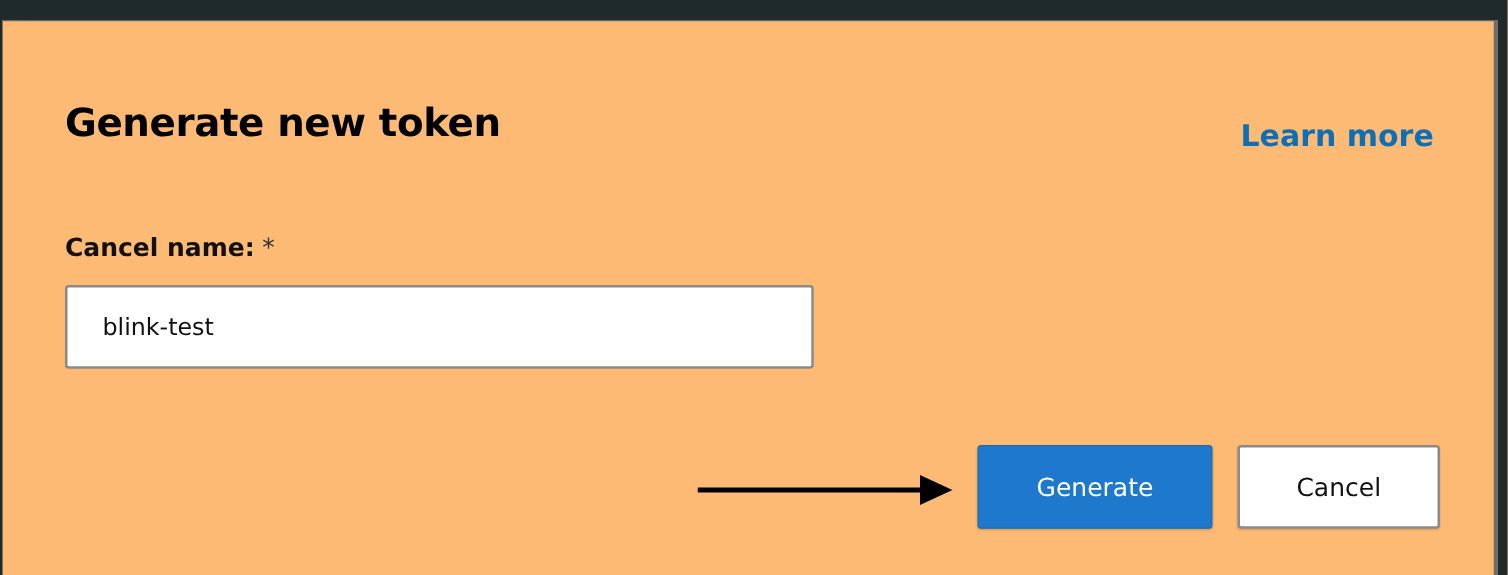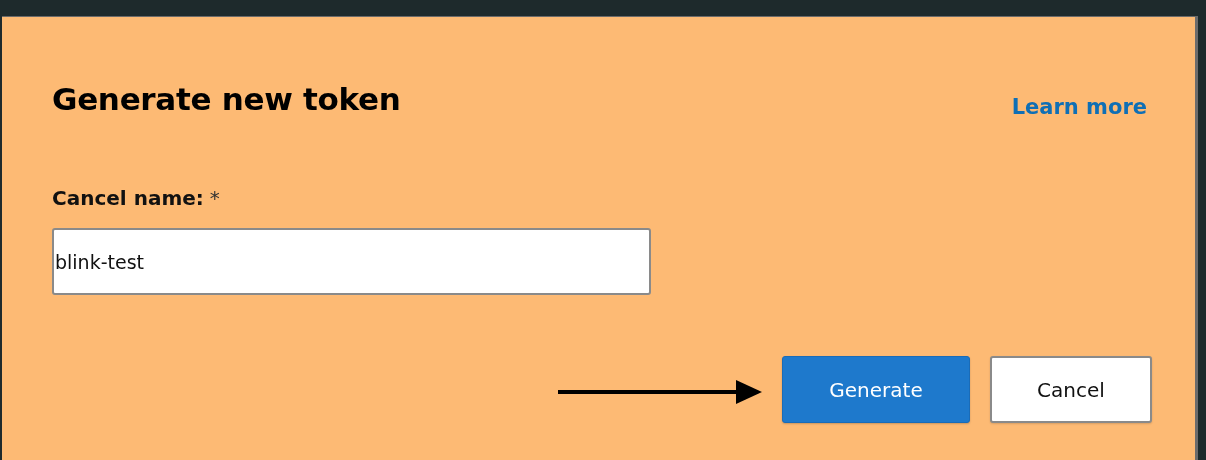--- a/index.html
+++ b/index.html
@@ -17,35 +17,35 @@
     border-bottom: 2px solid #6c6c6c;
     box-sizing: border-box;
   }
   .title {
     position: absolute; left: 50px; top: 64px;
     font-size: 31px; font-weight: bold; color: #000;
     letter-spacing: -0.3px;
   }
   .learn-more {
     position: absolute; right: 48px; top: 78px;
-    font-size: 21px; font-weight: bold; color: #0f6fb5;
+    font-size: 24px; font-weight: bold; color: #0f6fb5;
     text-decoration: none; cursor: pointer;
   }
   .label-row {
     position: absolute; left: 50px; top: 169px;
     font-size: 20px; font-weight: bold; color: #111;
   }
   .label-row .req { font-weight: normal; color: #333; margin-left: 6px; }
   .input {
     position: absolute; left: 50px; top: 211px;
     width: 599px; height: 67px; box-sizing: border-box;
     border: 2px solid #8a8a8a; border-radius: 3px;
     font-family: "DejaVu Sans", "Liberation Sans", sans-serif;
     font-size: 19px; color: #111;
-    padding: 0 1px; outline: none; background: #fff;
+    padding: 0 28px; outline: none; background: #fff;
   }
   .arrow {
     position: absolute; left: 556px; top: 361px;
   }
   .btn {
     position: absolute; top: 339px; height: 67px; box-sizing: border-box;
     border-radius: 3px; font-size: 20px;
     font-family: "DejaVu Sans", "Liberation Sans", sans-serif;
     cursor: pointer; display: flex; align-items: center; justify-content: center;
   }

